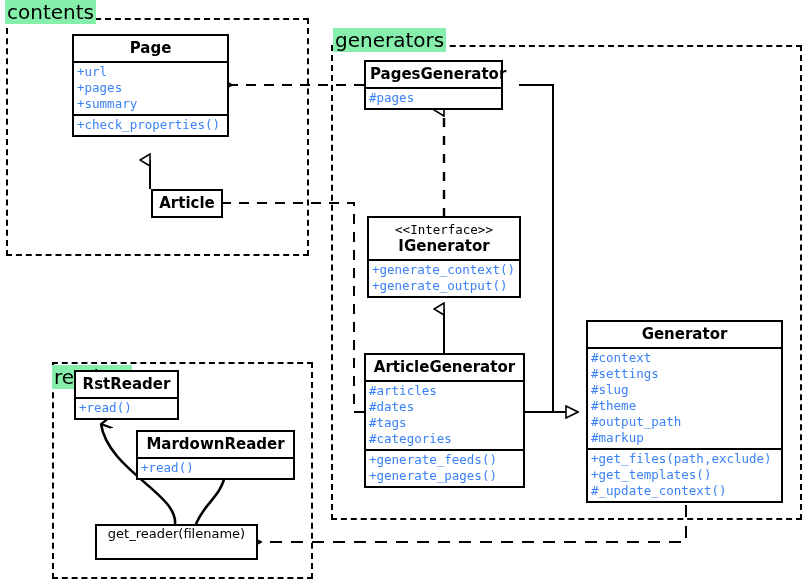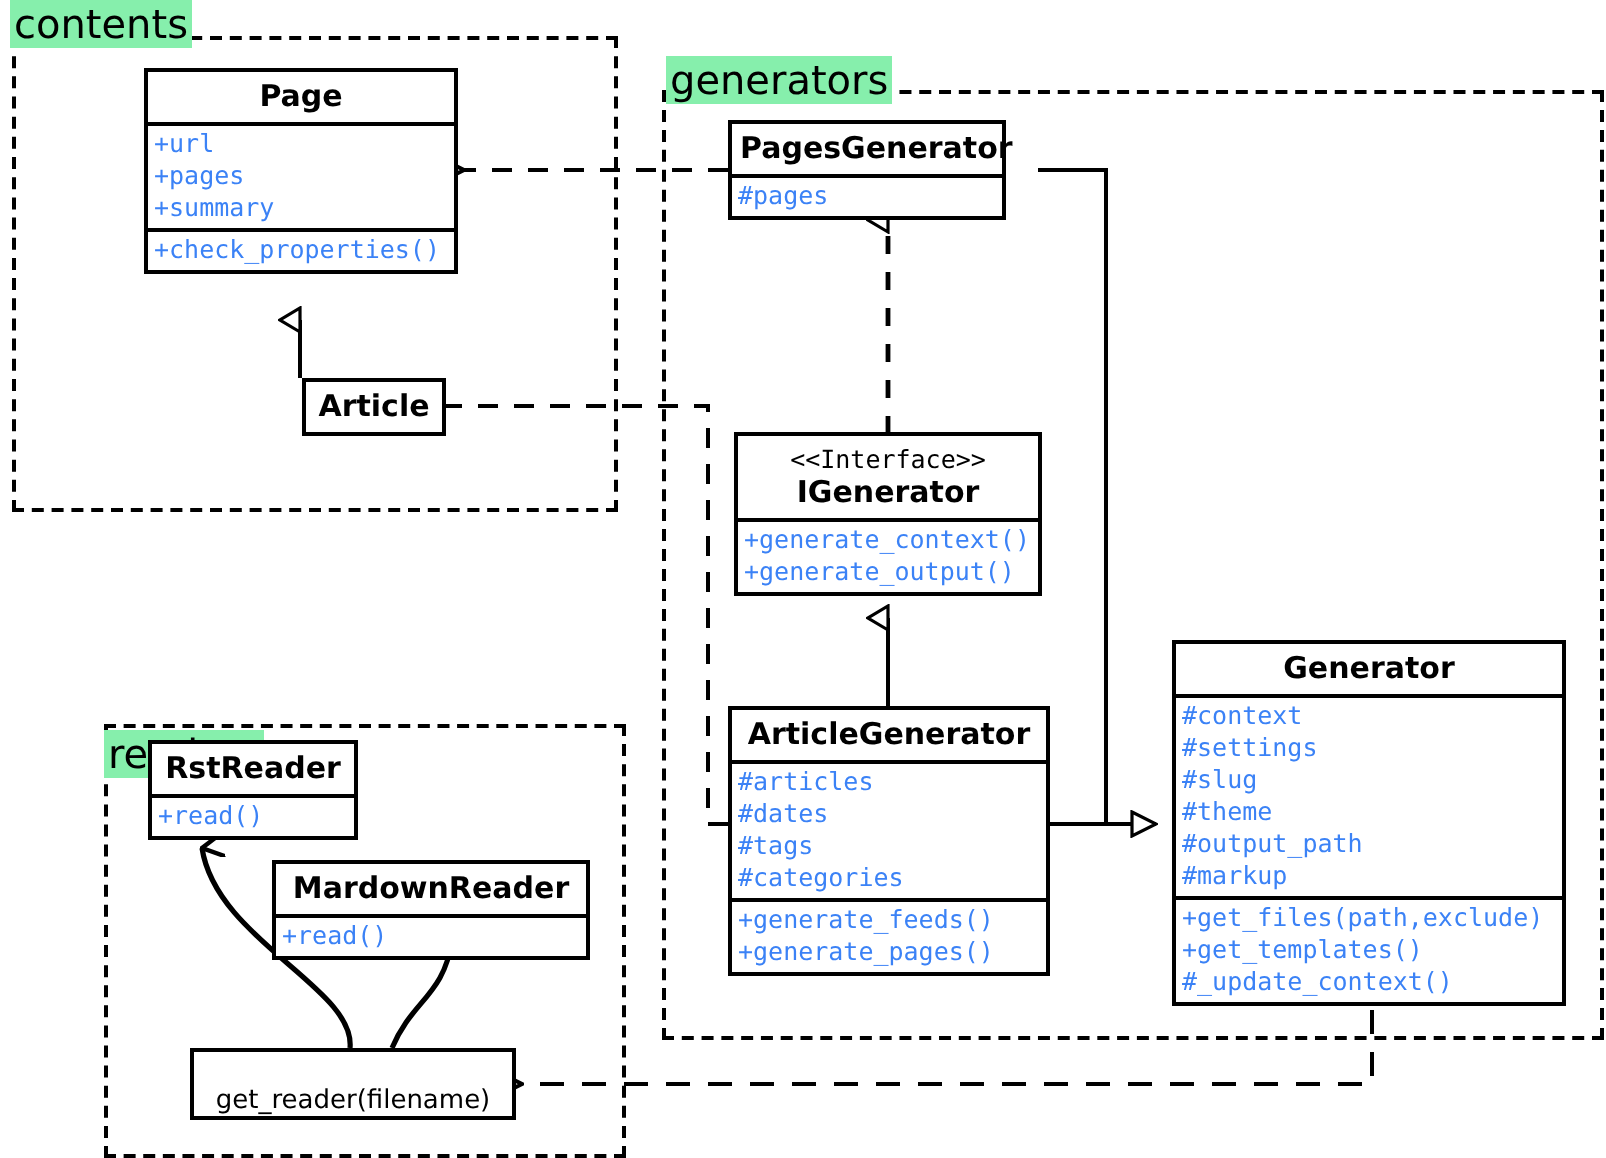--- a/index.html
+++ b/index.html
@@ -76,21 +76,21 @@
     line-height: 16px;
     color: #3b82f6;
     white-space: nowrap;
   }
   .plain-box {
     position: absolute;
     border: 2px solid #000;
     background: #ffffff;
     box-sizing: border-box;
     display: flex;
-    align-items: flex-end;
+    align-items: flex-start;
     justify-content: center;
   }
   .plain-box .lbl {
     font-family: "DejaVu Sans", sans-serif;
     font-size: 13px;
     color: #000;
     white-space: nowrap;
   }
 </style>
 </head>

